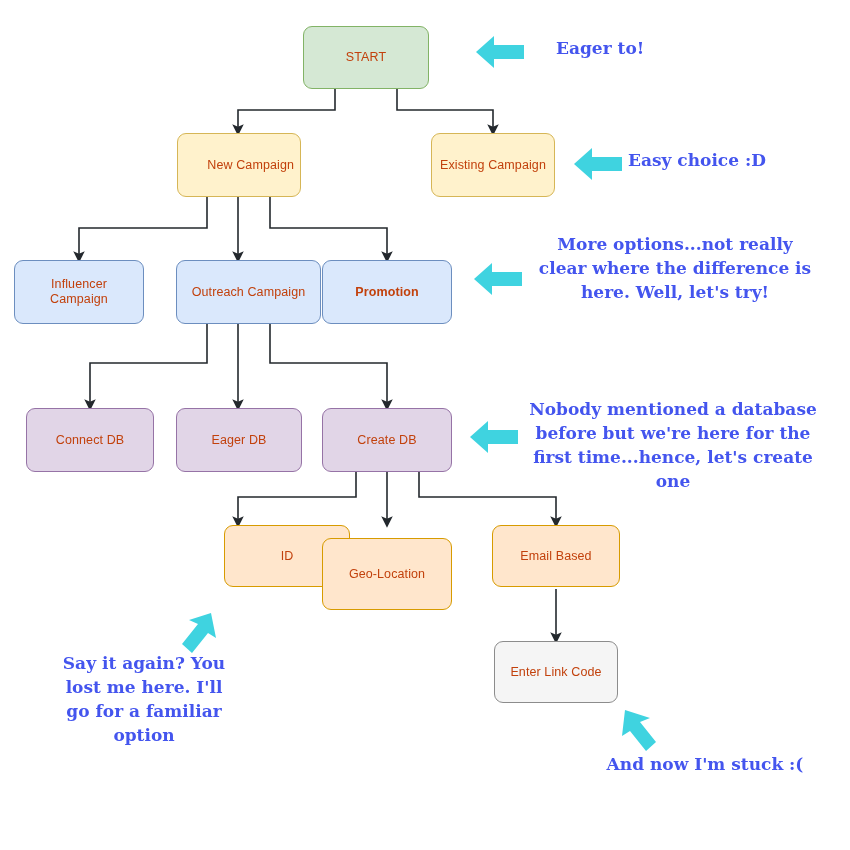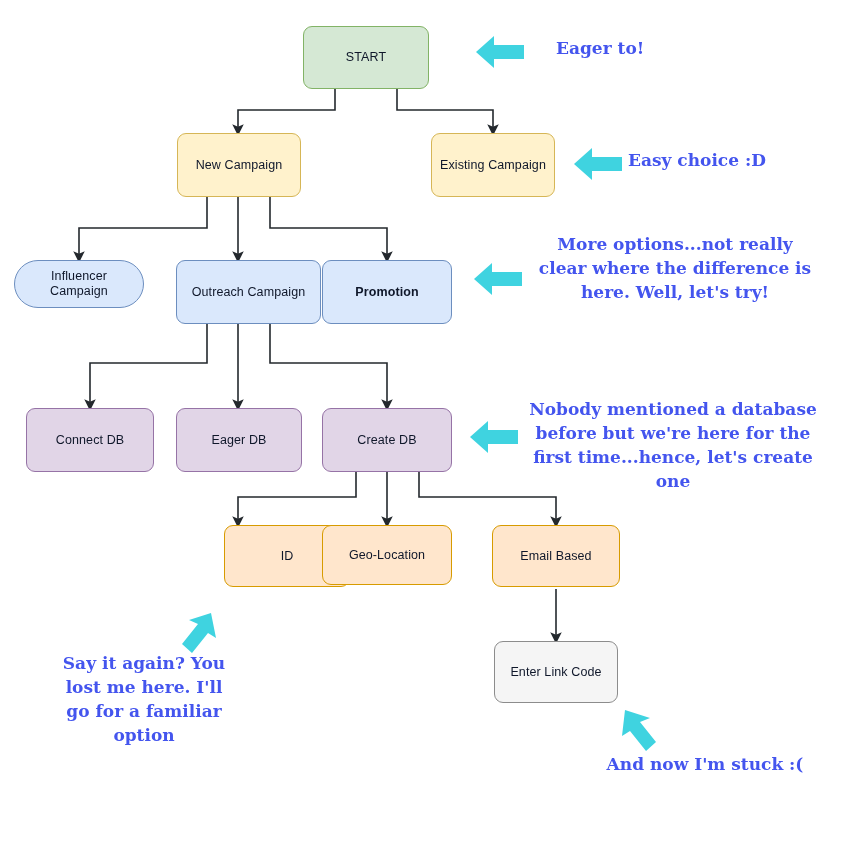--- a/index.html
+++ b/index.html
@@ -27,21 +27,21 @@
     position: absolute;
     box-sizing: border-box;
     border-radius: 9px;
     border-width: 1.3px;
     border-style: solid;
     display: flex;
     align-items: center;
     justify-content: center;
     text-align: center;
     font-size: 12.5px;
-    color: #0f172a;
+    color: #c2410c;
     letter-spacing: 0.1px;
     line-height: 1.2;
     padding: 2px 6px;
   }
   .note {
     position: absolute;
     font-family: "DejaVu Serif", serif;
     font-weight: bold;
     font-size: 17px;
     line-height: 1.42;
@@ -85,31 +85,31 @@
       <path d="M556,589 L556,638"></path>
     </g>
   </svg>
 
   <div class="node" style="left:303px; top:26px; width:126px; height:63px;
               background:#d5e8d4; border-color:#82b366;">
     <span>START</span>
   </div>
 
   <div class="node" style="left:177px; top:133px; width:124px; height:64px;
-              background:#fff2cc; border-color:#d6b656;">
+              background:#fff2cc; border-color:#d6b656;justify-content:flex-end;">
     <span>New Campaign</span>
   </div>
 
   <div class="node" style="left:431px; top:133px; width:124px; height:64px;
               background:#fff2cc; border-color:#d6b656;">
     <span>Existing Campaign</span>
   </div>
 
-  <div class="node" style="left:14px; top:260px; width:130px; height:48px;
-              background:#dae8fc; border-color:#6c8ebf;border-radius:24px;">
+  <div class="node" style="left:14px; top:260px; width:130px; height:64px;
+              background:#dae8fc; border-color:#6c8ebf;">
     <span>Influencer Campaign</span>
   </div>
 
   <div class="node" style="left:176px; top:260px; width:145px; height:64px;
               background:#dae8fc; border-color:#6c8ebf;">
     <span>Outreach Campaign</span>
   </div>
 
   <div class="node" style="left:322px; top:260px; width:130px; height:64px;
               background:#dae8fc; border-color:#6c8ebf;font-weight:bold;">
@@ -129,21 +129,21 @@
   <div class="node" style="left:322px; top:408px; width:130px; height:64px;
               background:#e1d5e7; border-color:#9673a6;">
     <span>Create DB</span>
   </div>
 
   <div class="node" style="left:176px; top:525px; width:126px; height:62px;
               background:#ffe6cc; border-color:#d79b00;margin-left:48px;">
     <span>ID</span>
   </div>
 
-  <div class="node" style="left:322px; top:525px; width:130px; height:60px;
+  <div class="node" style="left:322px; top:538px; width:130px; height:72px;
               background:#ffe6cc; border-color:#d79b00;">
     <span>Geo-Location</span>
   </div>
 
   <div class="node" style="left:492px; top:525px; width:128px; height:62px;
               background:#ffe6cc; border-color:#d79b00;">
     <span>Email Based</span>
   </div>
 
   <div class="node" style="left:494px; top:641px; width:124px; height:62px;

